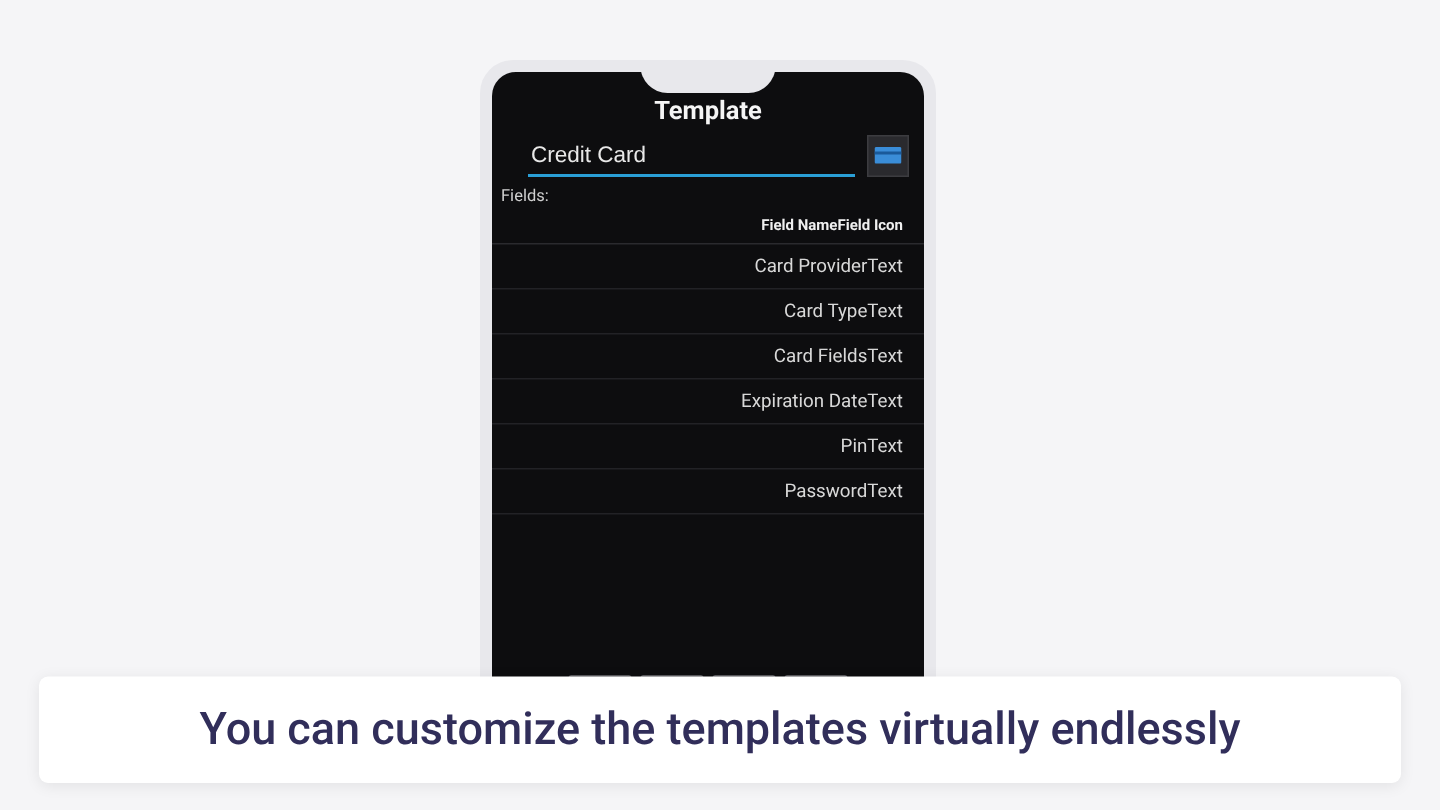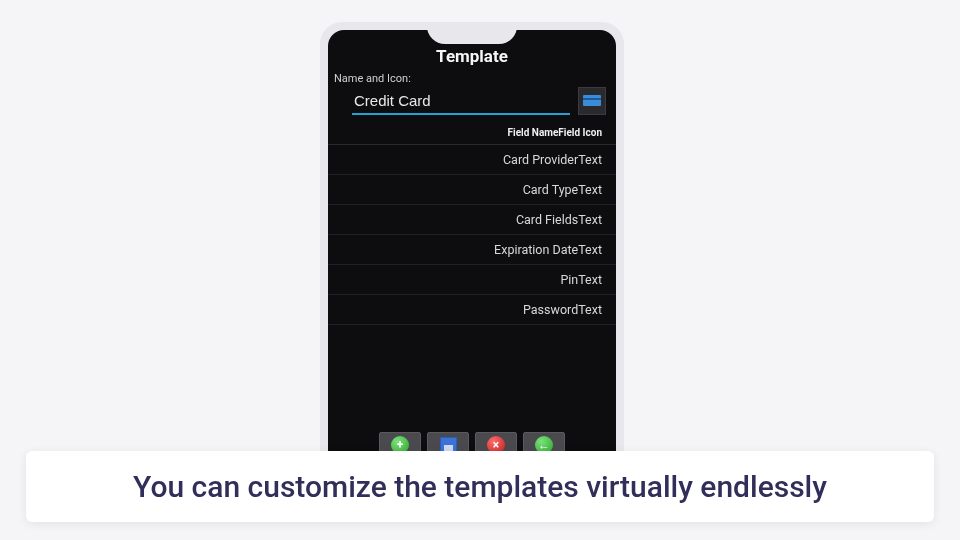--- a/index.html
+++ b/index.html
@@ -7,21 +7,21 @@
     width: 960px;
     height: 540px;
     background: #f5f5f7;
     font-family: -apple-system, BlinkMacSystemFont, "Segoe UI", Roboto, Arial, sans-serif;
     position: relative;
     overflow: hidden;
   }
   .phone-frame {
     position: absolute;
     left: 320px;
-    top: 22px;
+    top: 40px;
     width: 304px;
     height: 452px;
     background: #e8e8ec;
     border-radius: 22px;
     padding: 8px;
   }
   .phone-screen {
     width: 100%;
     height: 100%;
     background: #0d0d0f;
@@ -170,32 +170,32 @@
   }
 </style>
 </head>
 <body>
 
 <div class="phone-frame">
   <div class="phone-screen">
     <div class="notch"></div>
     <div class="screen-content">
       <div class="app-title">Template</div>
-      <div class="label-row">Name and Icon:</div>
       <div class="name-row">
         <input class="name-input" value="Credit Card" style="">
         <div class="icon-btn">
           <span>
             <svg width="18" height="14" viewBox="0 0 18 14">
                 <rect x="0" y="2" width="18" height="11" rx="1" fill="#3a8dd8"></rect>
                 <rect x="0" y="5" width="18" height="2" fill="#1a5a9a"></rect>
               </svg>
           </span>
         </div>
       </div>
+      <div class="label-row">Fields:</div>
       <div class="table-header">
         <span>Field Name</span>
         <span>Field Icon</span>
       </div>
       <div class="field-row">
         <span>Card Provider</span>
         <span>Text</span>
       </div>
       <div class="field-row">
         <span>Card Type</span>

